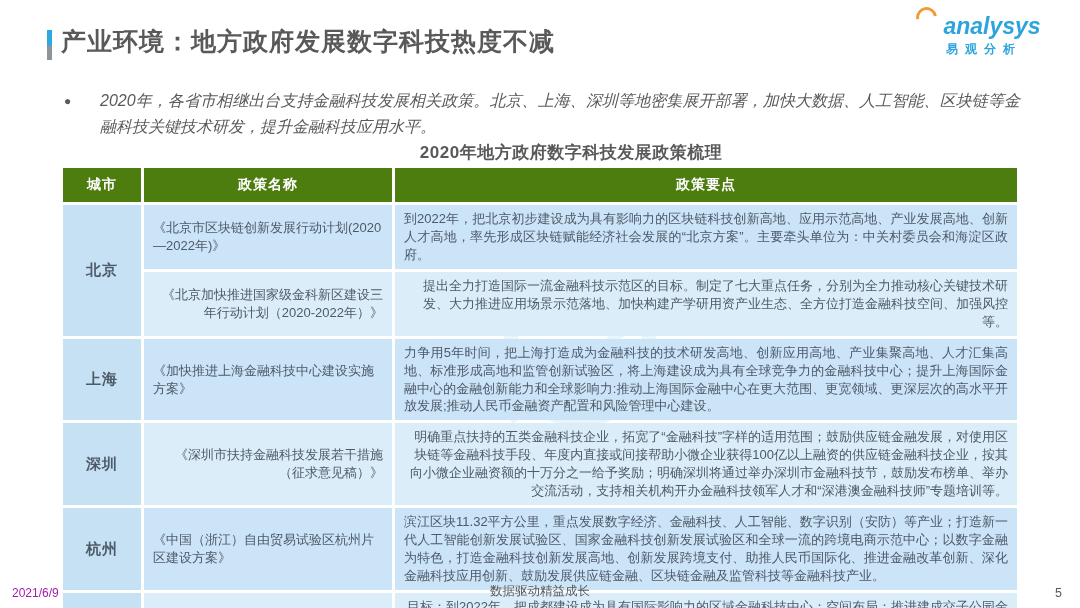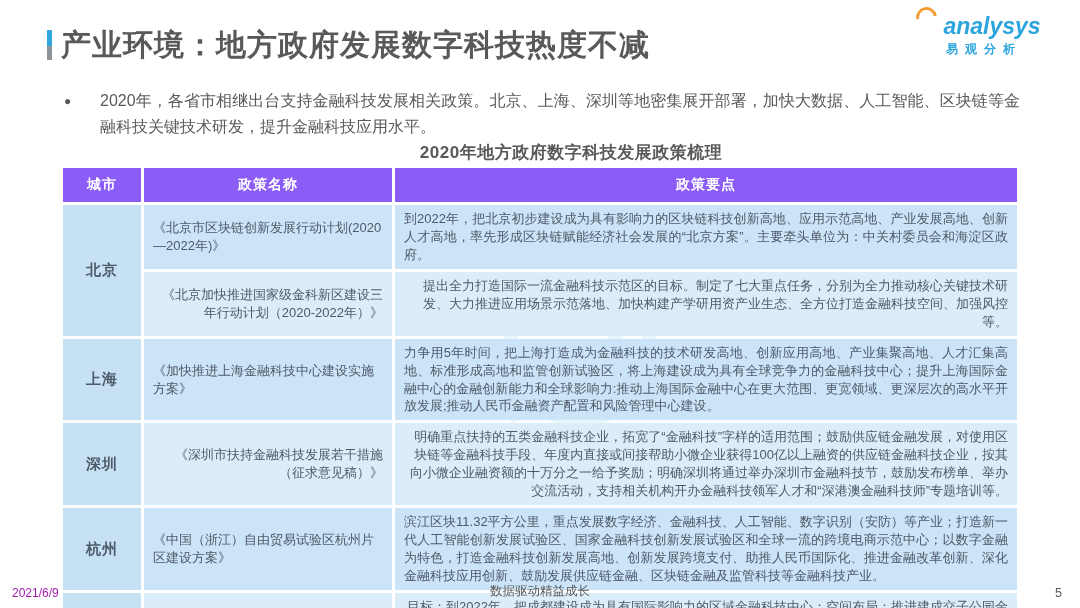--- a/index.html
+++ b/index.html
@@ -8,21 +8,21 @@
     font-family:"Liberation Sans","DejaVu Sans",sans-serif;overflow:hidden;
     margin:0 auto;
   }
   
   .title-accent{
     position:absolute;left:47px;top:30px;width:5px;height:30px;
     background:linear-gradient(to bottom,#2fa8e1 0 52%,#8f9499 52% 100%);
   }
   .page-title{
     position:absolute;left:61px;top:25px;margin:0;
-    font-size:30px;font-weight:bold;color:#595959;letter-spacing:1px;
+    font-size:25px;font-weight:bold;color:#595959;letter-spacing:1px;
   }
   .logo{position:absolute;right:20px;top:14px;width:150px;text-align:center;}
   .logo-en{
     position:relative;display:inline-block;color:#2ca4dd;font-size:23px;
     font-weight:bold;font-style:italic;letter-spacing:0;line-height:1.1;padding-left:14px;
   }
   .logo-swirl{
     position:absolute;left:6px;top:-7px;width:15px;height:15px;border-radius:50%;
     border:3px solid #f29b30;border-bottom-color:transparent;border-left-color:transparent;
     transform:rotate(-55deg);
@@ -30,32 +30,32 @@
   .logo-cn{
     color:#2ca4dd;font-size:12px;font-weight:bold;letter-spacing:7px;
     margin-top:2px;padding-right:2px;
   }
   
   .intro{
     position:absolute;left:64px;top:88px;width:956px;display:flex;
     font-size:16px;color:#595959;line-height:1.65;
   }
   .intro .bullet{flex:0 0 36px;font-size:12px;padding-top:4px;color:#595959;}
-  .intro p{margin:0;text-align:justify;}
+  .intro p{margin:0;text-align:justify;font-style:italic;}
   
   .table-title{
     position:absolute;left:0;top:141px;width:100%;text-align:center;
     font-size:17px;font-weight:bold;color:#595959;letter-spacing:0.5px;padding-left:31px;
   }
   table.policy-table{
     position:absolute;left:60px;top:165px;width:960px;
     border-collapse:separate;border-spacing:3px;table-layout:fixed;
   }
   .policy-table th{
-    background:#8b5cf6;color:#ffffff;font-size:14px;font-weight:bold;
+    background:#4d7c0f;color:#ffffff;font-size:14px;font-weight:bold;
     height:32px;text-align:center;letter-spacing:1px;
   }
   .policy-table td{
     font-size:13px;color:#4d5a68;line-height:1.38;vertical-align:middle;
     padding:5px 9px;
   }
   .policy-table td.city{
     background:#c6e0f4;font-size:15px;font-weight:bold;text-align:center;
     letter-spacing:1px;padding:12px;
   }

